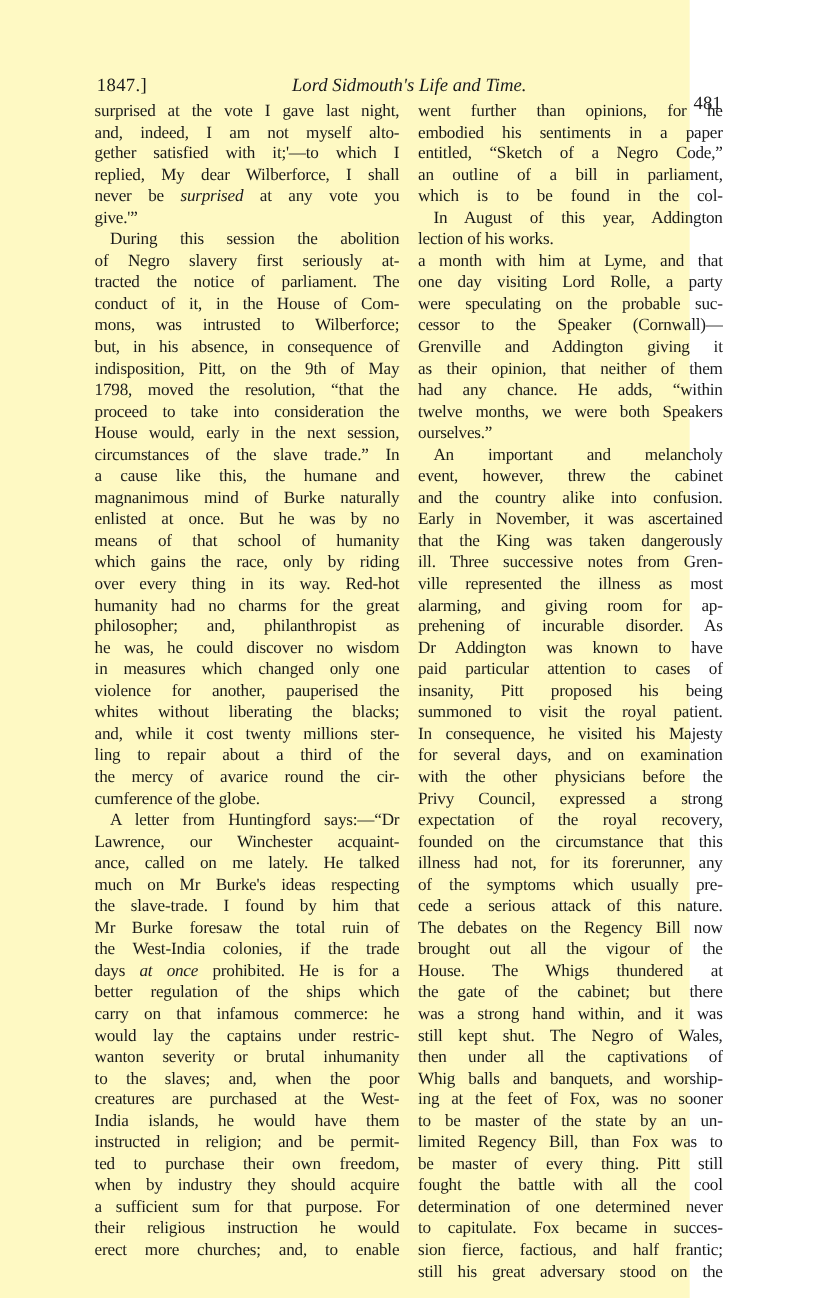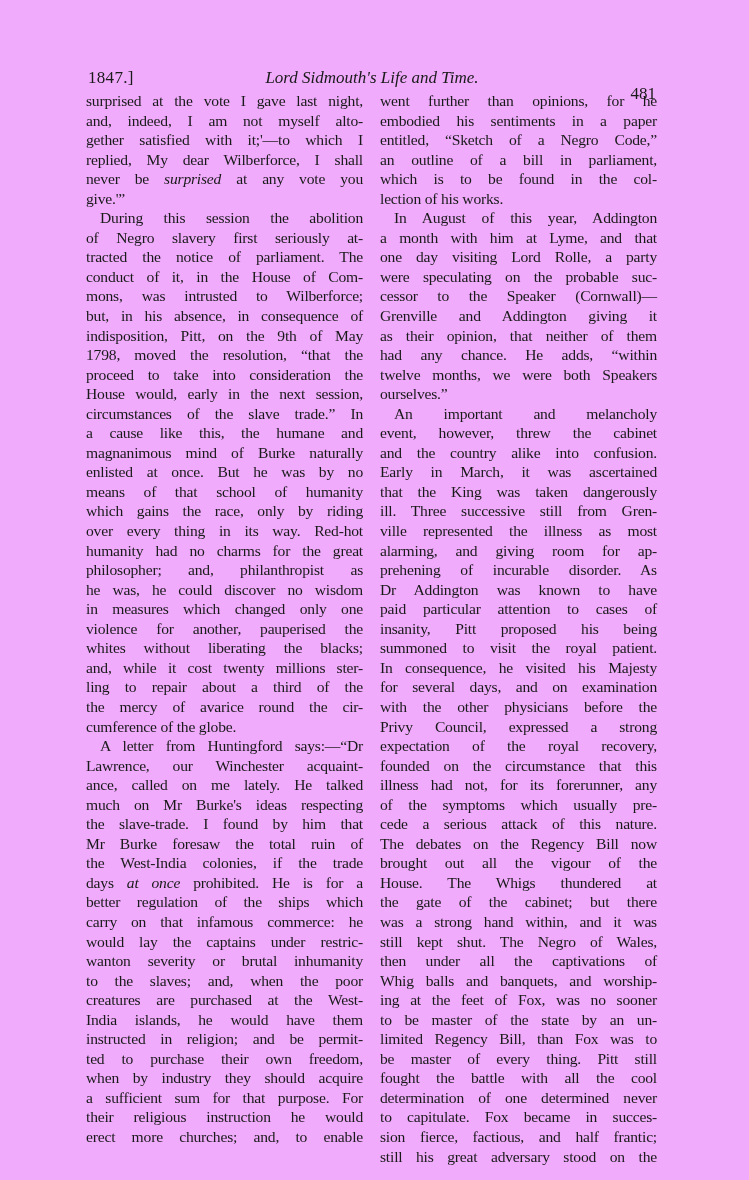--- a/index.html
+++ b/index.html
@@ -1,17 +1,17 @@
 <!DOCTYPE html>
 <html><head>
 <meta charset="utf-8">
 <style>
   html, body { margin: 0; padding: 0; background: #ffffff; }
   body { width: 749px; height: 1180px; position: relative; overflow: hidden; color: #1a1a1a; }
-  .page { position: absolute; left: 0; top: 0; width: 749px; height: 1180px; background: #f0abfc; }
+  .page { position: absolute; left: 0; top: 0; width: 627px; height: 1180px; background: #fef9c3; }
   .running-head {
     position: absolute; left: 88px; top: 68px; width: 568px; height: 22px;
     font-family: "Liberation Serif", "DejaVu Serif", serif; font-size: 17px;
   }
   .rh-left { position: absolute; left: 0; top: 0; letter-spacing: 0.3px; }
   .rh-center { position: absolute; left: 0; right: 0; top: 0; text-align: center; font-style: italic; }
   .rh-right { position: absolute; right: 0; top: 16px; }
   .col {
     position: absolute; top: 91px; width: 277px;
     font-family: "Liberation Serif", "DejaVu Serif", serif;
@@ -92,37 +92,37 @@
       <div class="line">a sufficient sum for that purpose. For</div>
       <div class="line">their religious instruction he would</div>
       <div class="line">erect more churches; and, to enable</div>
     </div>
   <div class="col col-right" id="col-right">
       <div class="line">went further than opinions, for he</div>
       <div class="line">embodied his sentiments in a paper</div>
       <div class="line">entitled, “Sketch of a Negro Code,”</div>
       <div class="line">an outline of a bill in parliament,</div>
       <div class="line">which is to be found in the col-</div>
+      <div class="line indent">In August of this year, Addington</div>
       <div class="line last">lection of his works.</div>
-      <div class="line indent">In August of this year, Addington</div>
       <div class="line">a month with him at Lyme, and that</div>
       <div class="line">one day visiting Lord Rolle, a party</div>
       <div class="line">were speculating on the probable suc-</div>
       <div class="line">cessor to the Speaker (Cornwall)—</div>
       <div class="line">Grenville and Addington giving it</div>
       <div class="line">as their opinion, that neither of them</div>
       <div class="line">had any chance. He adds, “within</div>
       <div class="line">twelve months, we were both Speakers</div>
       <div class="line last">ourselves.”</div>
       <div class="line indent">An important and melancholy</div>
       <div class="line">event, however, threw the cabinet</div>
       <div class="line">and the country alike into confusion.</div>
-      <div class="line">Early in March, it was ascertained</div>
+      <div class="line">Early in November, it was ascertained</div>
       <div class="line">that the King was taken dangerously</div>
-      <div class="line">ill. Three successive still from Gren-</div>
+      <div class="line">ill. Three successive notes from Gren-</div>
       <div class="line">ville represented the illness as most</div>
       <div class="line">alarming, and giving room for ap-</div>
       <div class="line">prehening of incurable disorder. As</div>
       <div class="line">Dr Addington was known to have</div>
       <div class="line">paid particular attention to cases of</div>
       <div class="line">insanity, Pitt proposed his being</div>
       <div class="line">summoned to visit the royal patient.</div>
       <div class="line">In consequence, he visited his Majesty</div>
       <div class="line">for several days, and on examination</div>
       <div class="line">with the other physicians before the</div>

